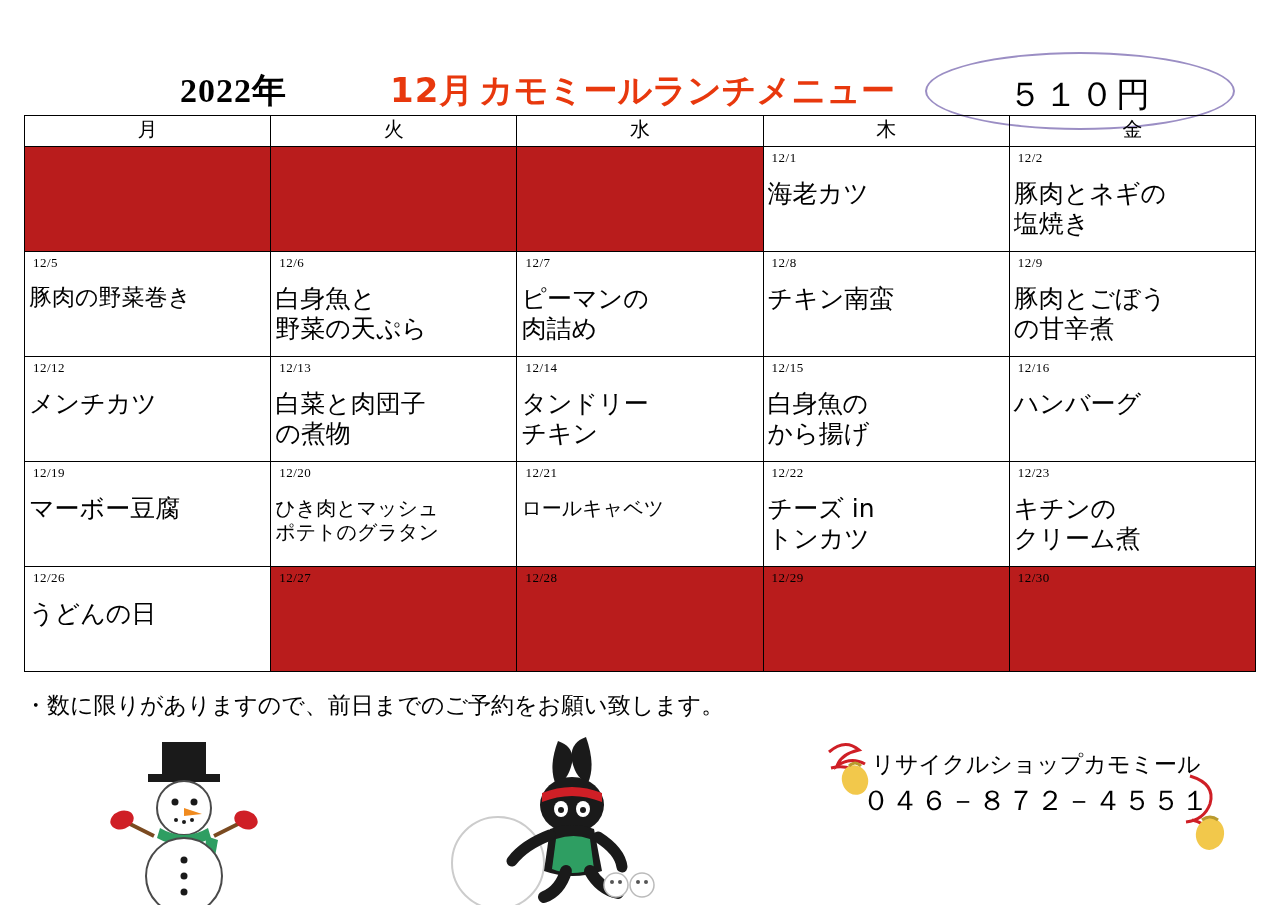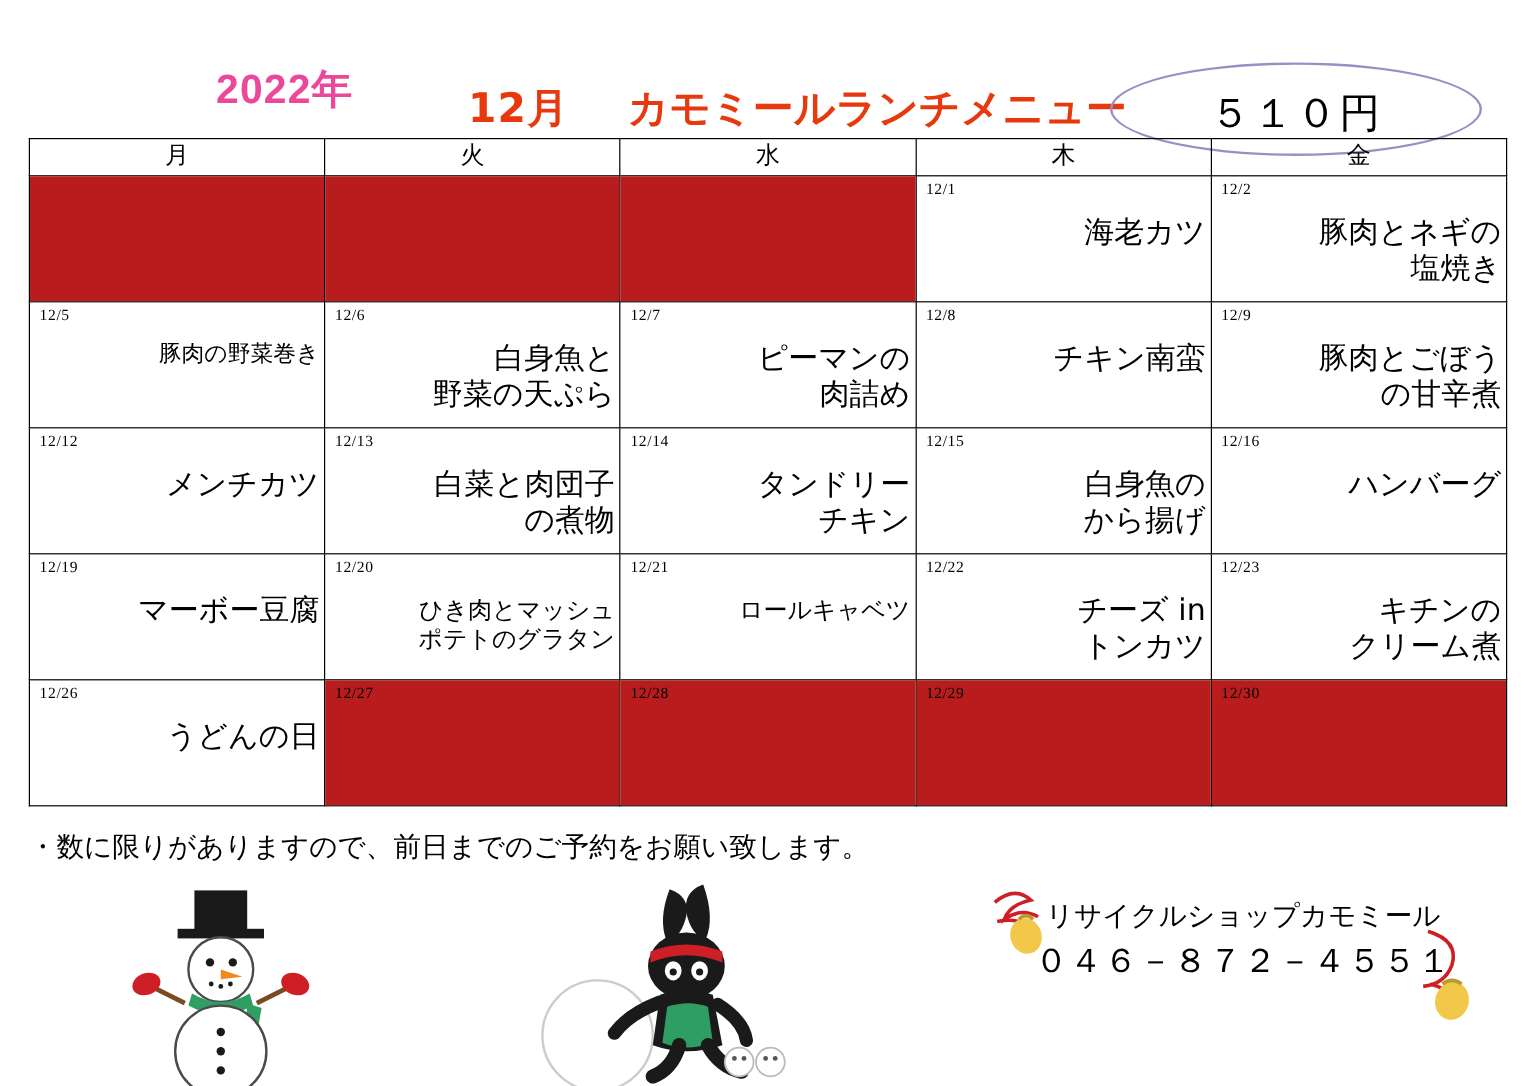--- a/index.html
+++ b/index.html
@@ -20,40 +20,40 @@
   .header {
     position: absolute;
     left: 0;
     top: 24px;
     width: 1280px;
     height: 80px;
   }
   .title-year {
     position: absolute;
     left: 180px;
-    top: 28px;
+    top: 44px;
     font-size: 34px;
     font-weight: bold;
-    color: #ec4899;
-    font-family: Liberation Sans, sans-serif;
+    color: #000000;
+    font-family: Liberation Serif, serif;
     letter-spacing: 1px;
   }
   .title-month {
     position: absolute;
     left: 390px;
     top: 44px;
     font-size: 34px;
     font-weight: bold;
     color: #e8380d;
     font-family: "DejaVu Sans", sans-serif;
     letter-spacing: 1px;
   }
   .title-main {
     position: absolute;
-    left: 523px;
+    left: 479px;
     top: 44px;
     font-size: 34px;
     font-weight: bold;
     color: #e8380d;
     font-family: Liberation Serif, serif;
     letter-spacing: 0px;
   }
   .price-oval {
     position: absolute;
     left: 925px;
@@ -113,36 +113,35 @@
     font-family: Liberation Serif, serif;
     color: #000;
     letter-spacing: 0.5px;
     text-align: center;
   }
   .cell .menu {
     position: absolute;
     left: 0;
     right: 0;
     top: 32px;
-    text-align: right;
+    text-align: left;
     font-size: 25px;
     line-height: 1.18;
     font-family: "DejaVu Sans", sans-serif;
     color: #000;
     padding: 0 4px;
     box-sizing: border-box;
-    margin-left: 36px;
   }
   .cell .menu.small {
     font-size: 20px;
     line-height: 1.2;
     top: 34px;
   }
   .cell .menu.med {
-    font-size: 19px;
+    font-size: 23px;
   }
 
   
   .note {
     position: absolute;
     left: 24px;
     top: 690px;
     font-size: 23px;
     font-family: "DejaVu Sans", sans-serif;
     color: #000;

